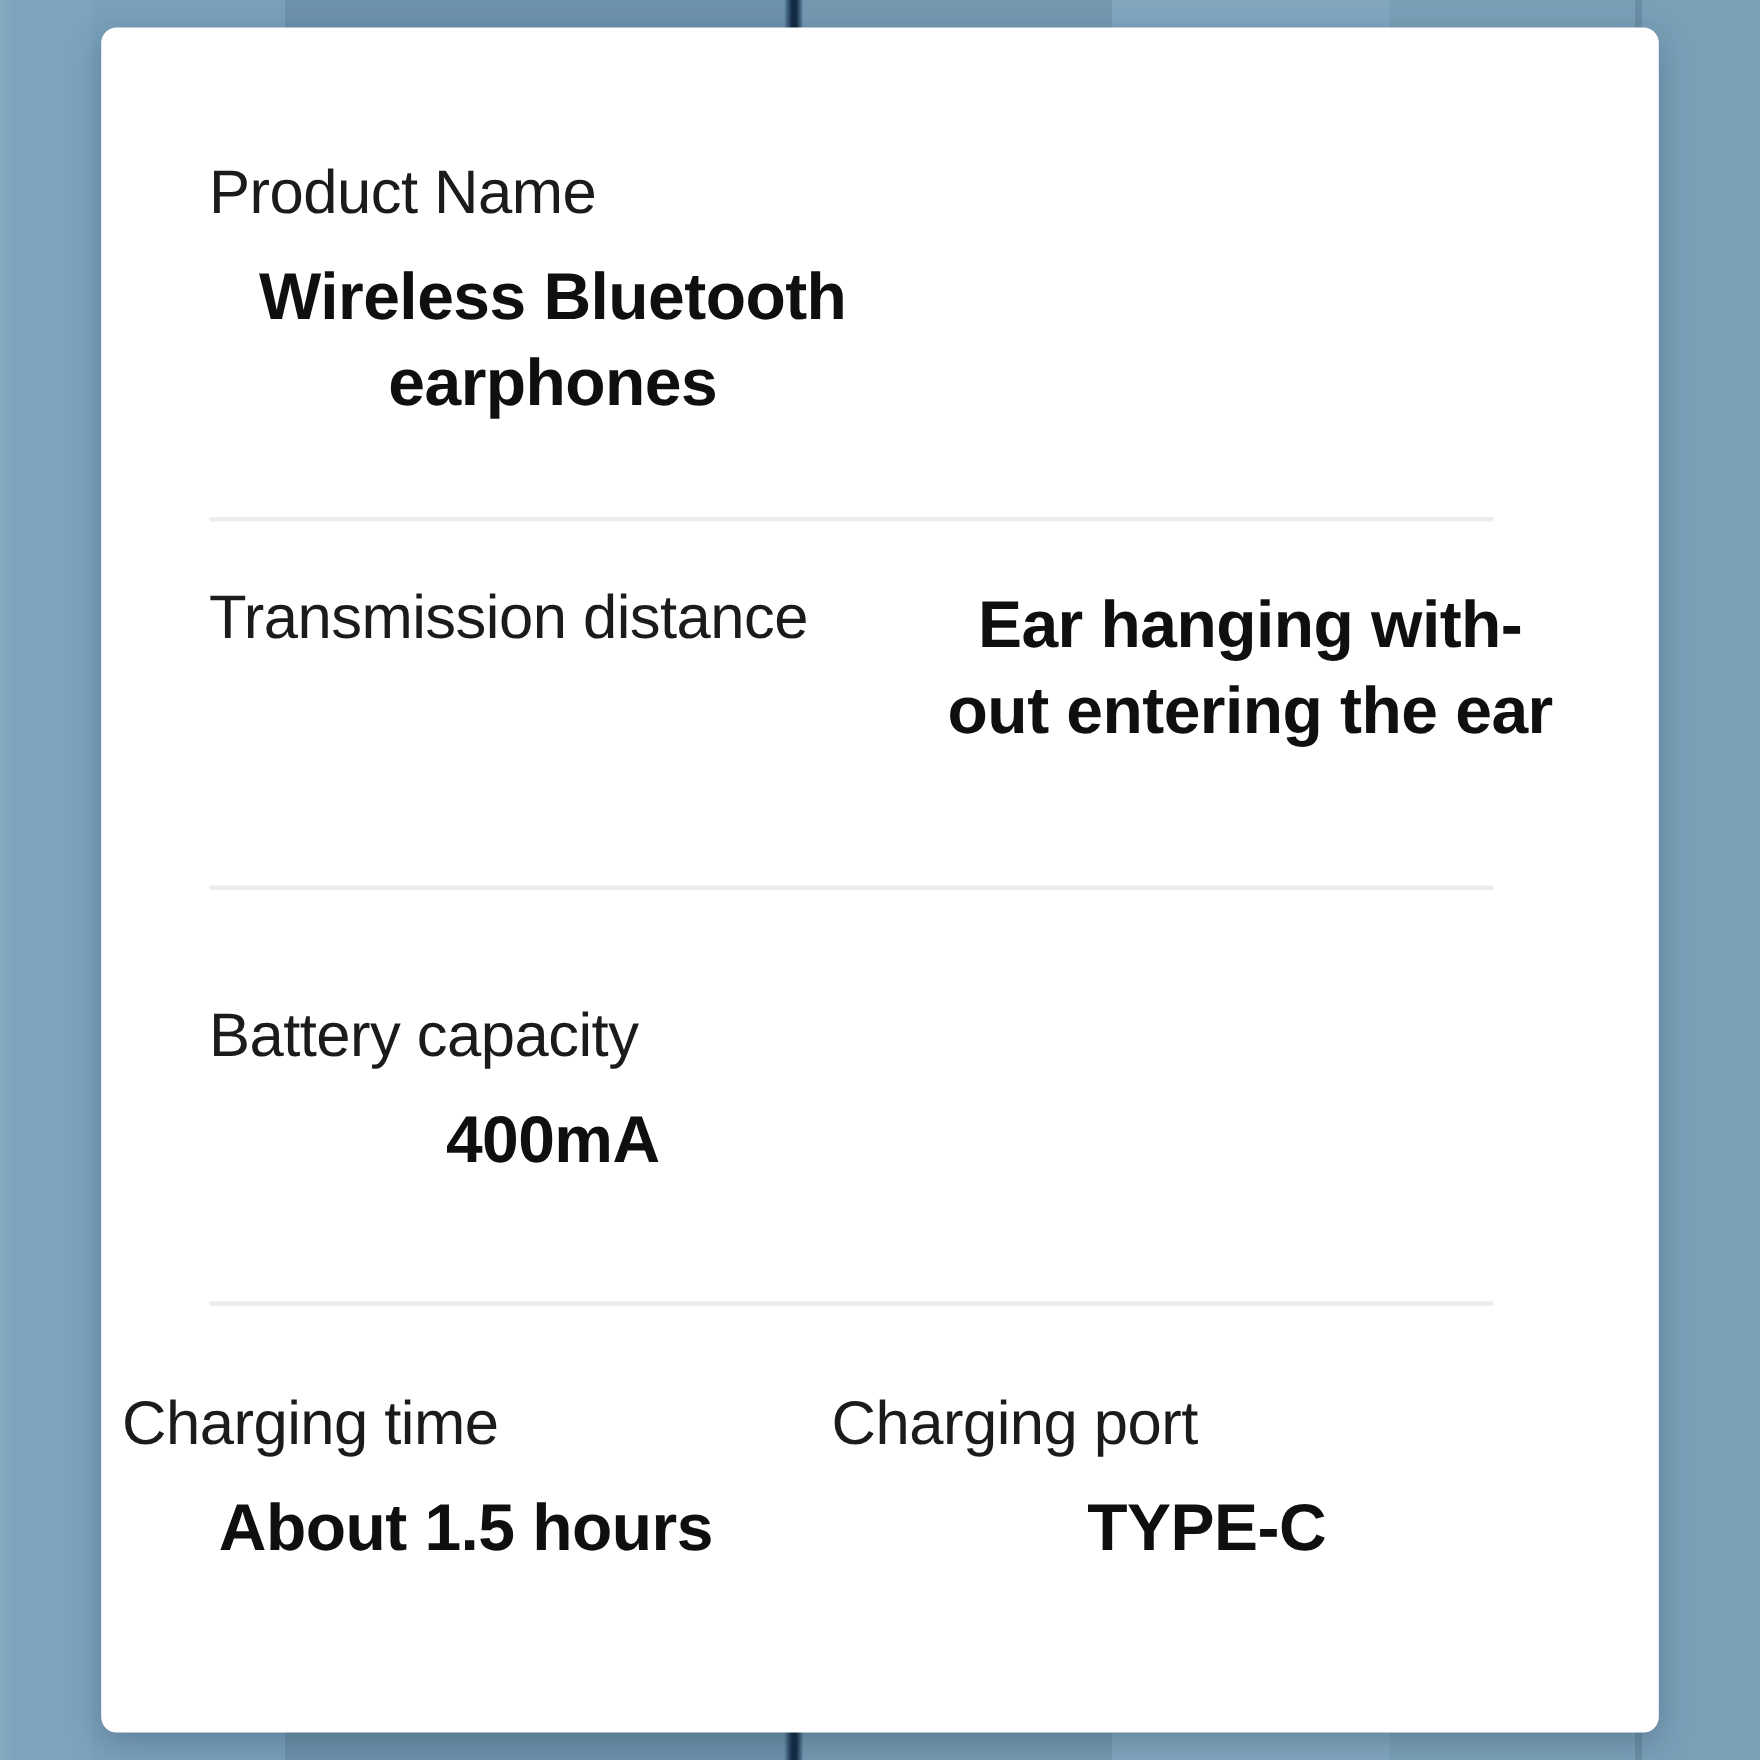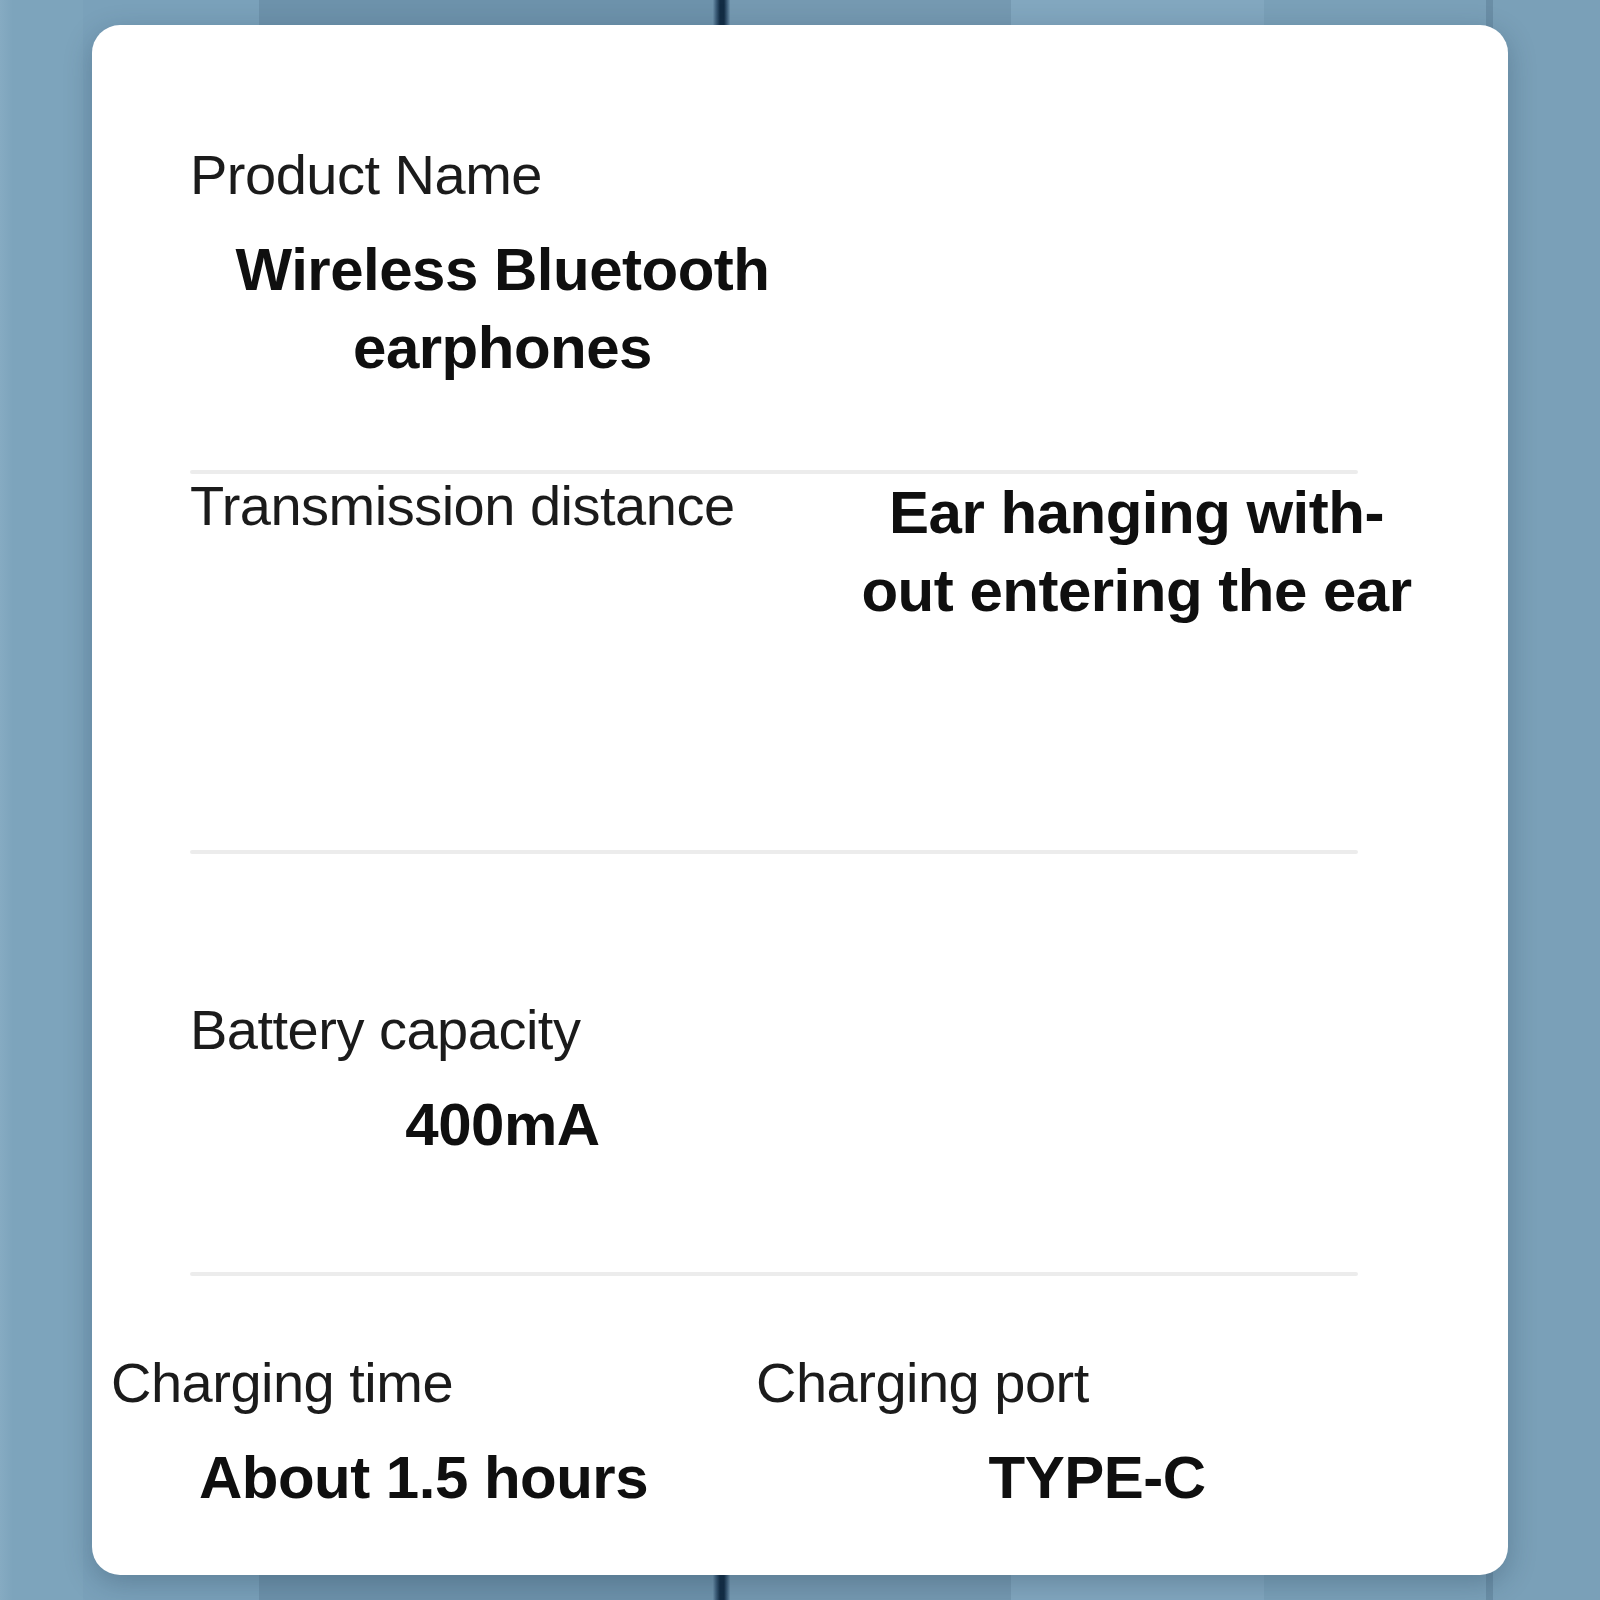--- a/index.html
+++ b/index.html
@@ -42,38 +42,38 @@
   }
 
   
   .spec-card {
     position: absolute;
     left: 92px;
     top: 25px;
     width: 1416px;
     height: 1550px;
     background: #ffffff;
-    border-radius: 28px;
+    border-radius: 14px;
     box-shadow: 0 8px 28px rgba(25, 48, 68, 0.28);
     box-sizing: border-box;
     display: flex;
     flex-direction: column;
   }
 
   .spec-row {
     display: grid;
     grid-template-columns: 645px 1fr;
     box-sizing: border-box;
     padding-left: 98px;
     padding-right: 50px;
     flex: 0 0 auto;
   }
   .row-1 { height: 445px; padding-top: 118px; }
-  .row-2 { height: 376px;  }
-  .row-3 { height: 374px; padding-top: 100px; margin-top: 44px; }
+  .row-2 { height: 331px; padding-top: 55px;  }
+  .row-3 { height: 374px; padding-top: 100px; }
   .row-4 { flex: 1 1 auto; padding-top: 75px; padding-left: 19px; }
 
   .divider {
     flex: 0 0 auto;
     height: 4px;
     margin-left: 98px;
     margin-right: 150px;
     background: #ececec;
     border-radius: 2px;
   }

